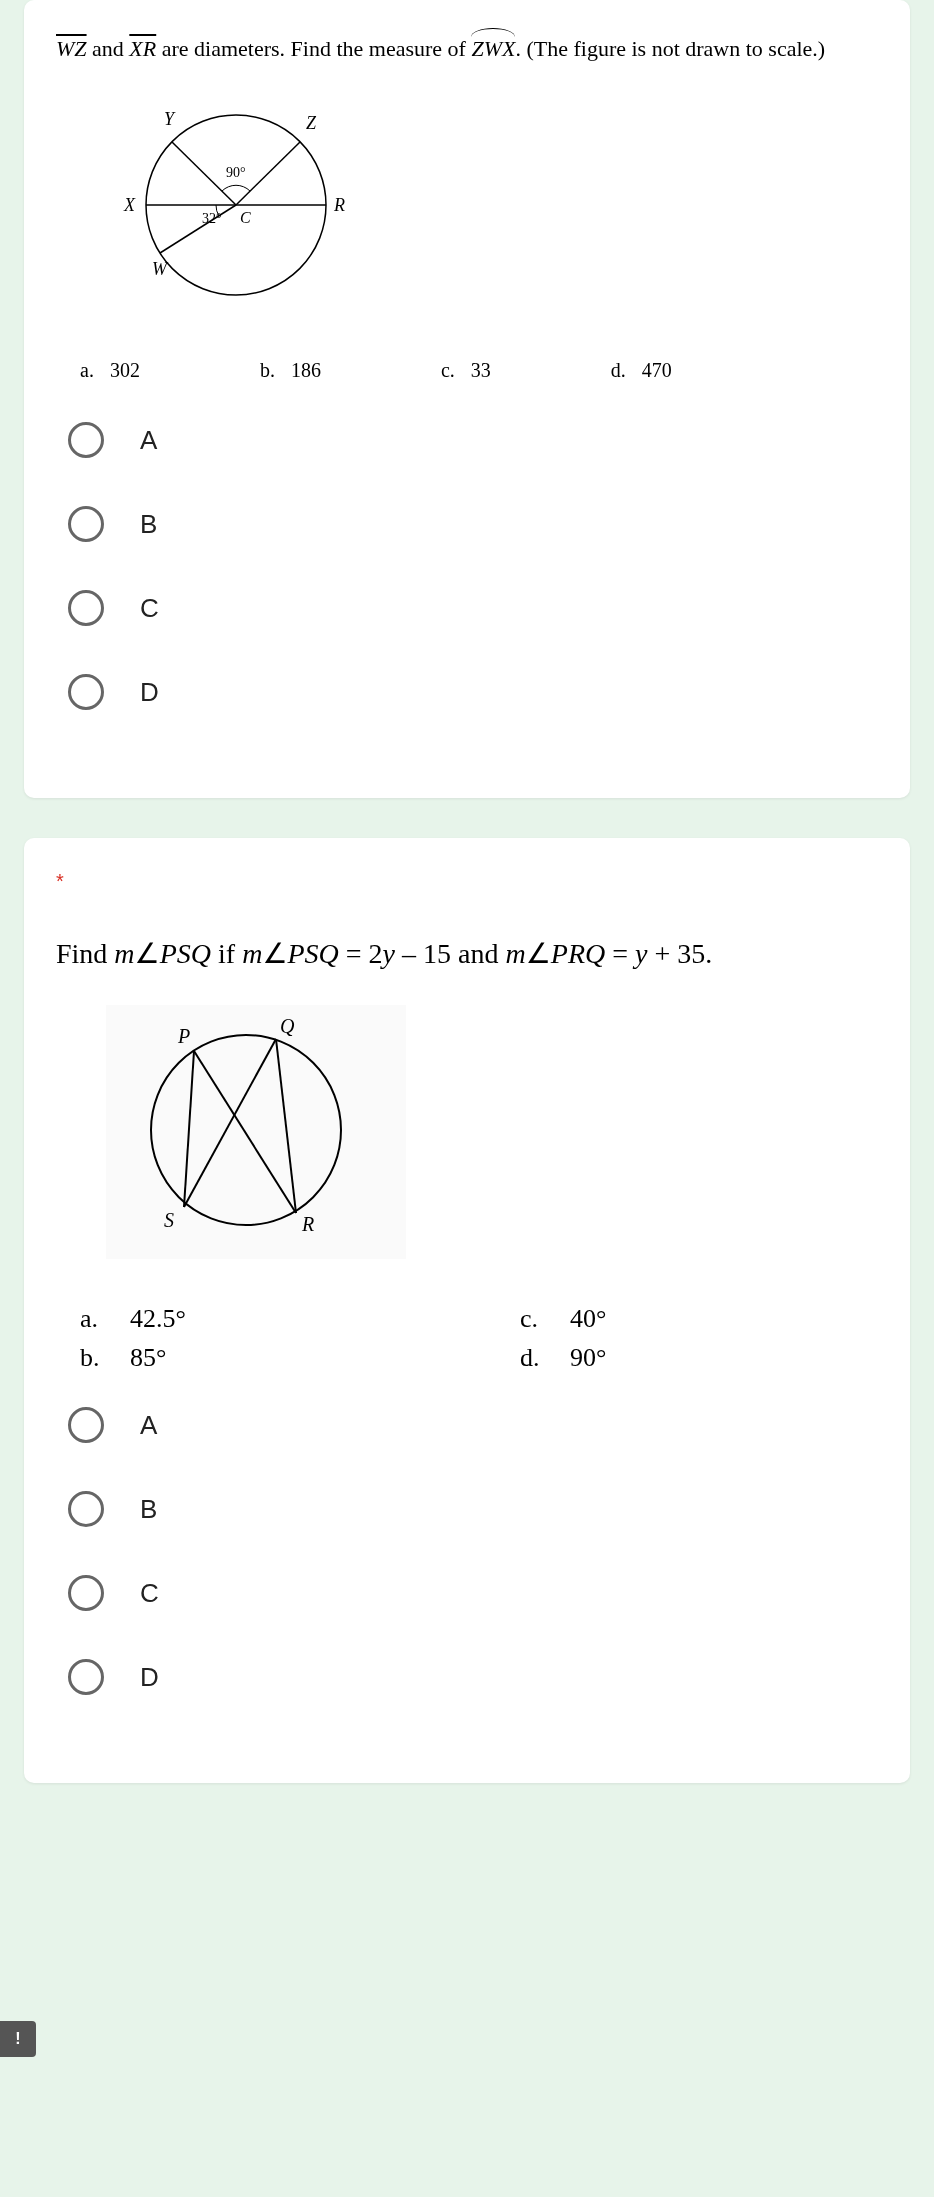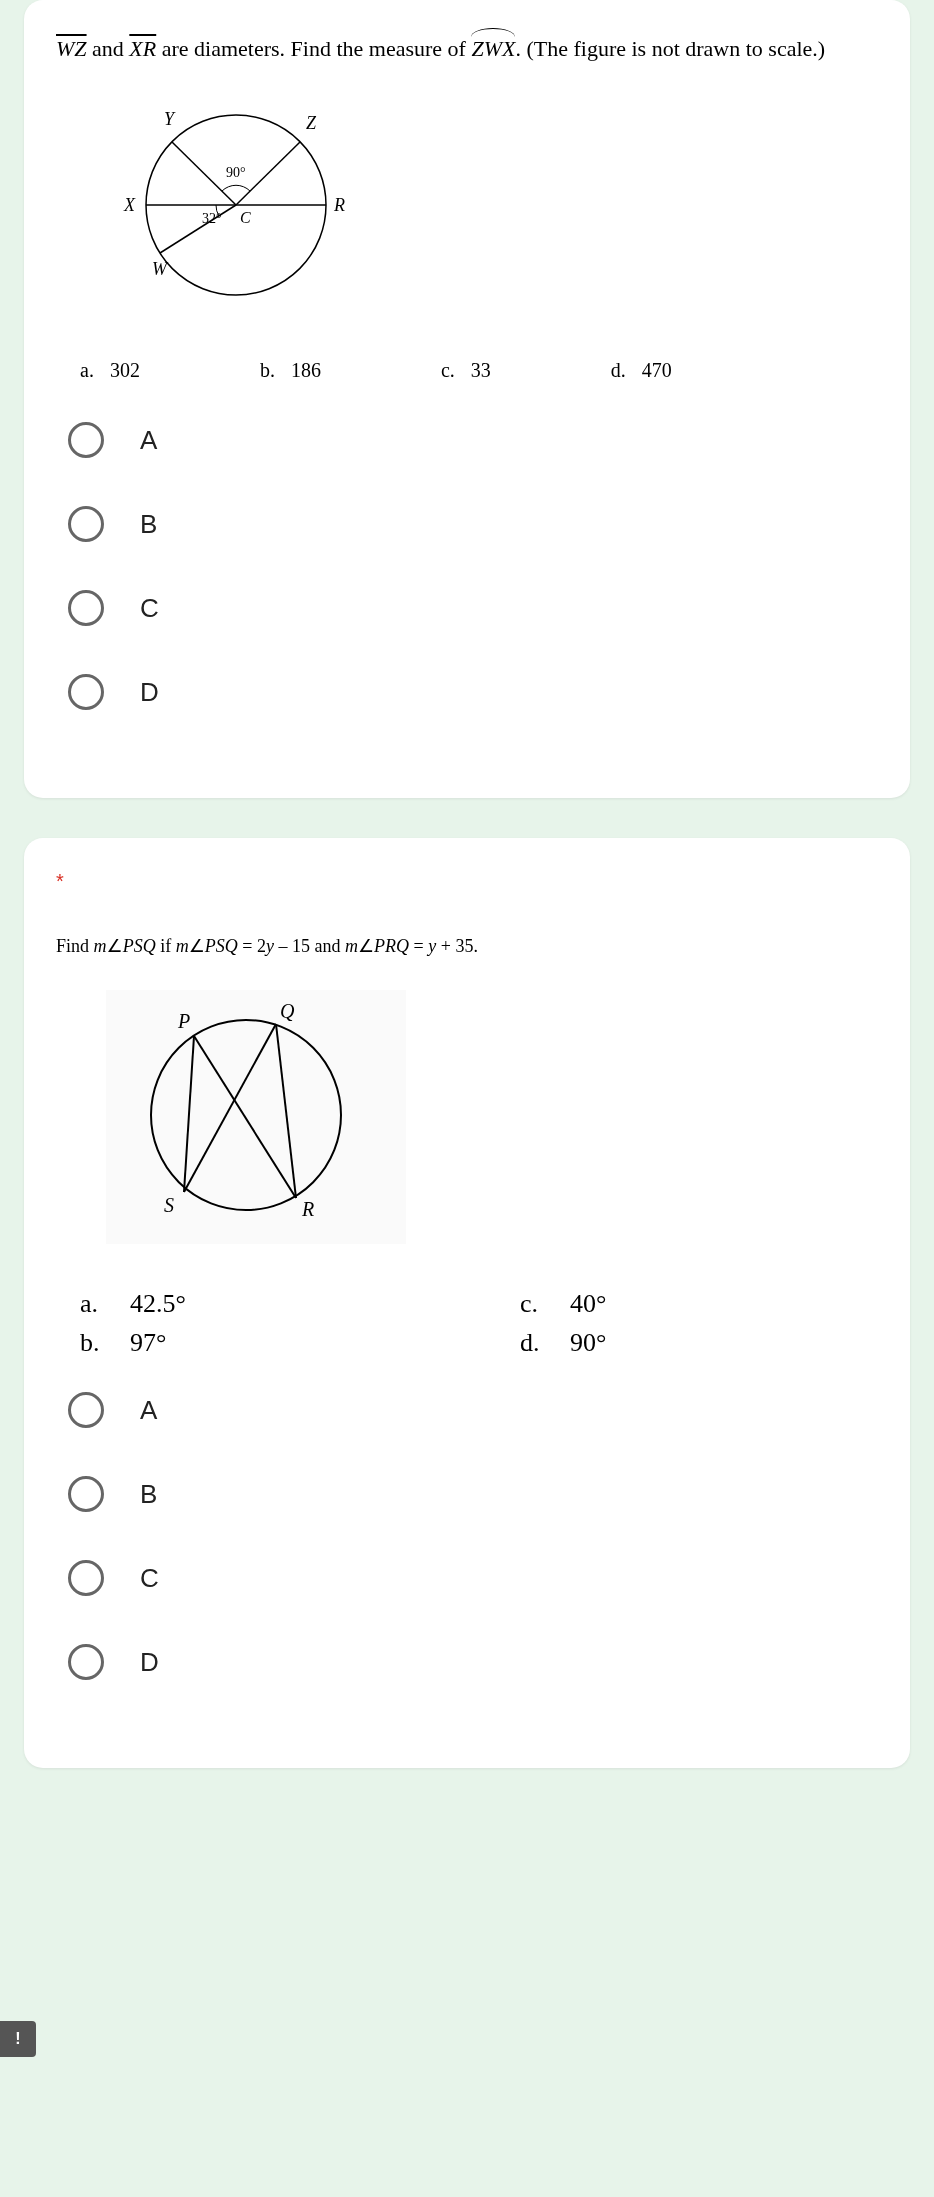--- a/index.html
+++ b/index.html
@@ -4,21 +4,21 @@
   <style>
     * { box-sizing: border-box; margin: 0; padding: 0; }
     body {
       font-family: 'Times New Roman', Times, serif;
       background: #e7f4ea;
       width: 934px;
       color: #000;
     }
     .card {
       background: #fff;
-      border-radius: 19px;
+      border-radius: 10px;
       margin: 0 24px 40px 24px;
       padding: 32px 32px 40px 32px;
       box-shadow: 0 1px 3px rgba(0,0,0,0.08);
       position: relative;
     }
     .overline { text-decoration: overline; }
     .arc-over { position: relative; display:inline-block; }
     .arc-over::before {
       content: '';
       position: absolute;
@@ -167,21 +167,21 @@
     <div class="radio-option">
       <div class="radio-circle"></div>
       <div class="radio-label">D</div>
     </div>
   </div>
 </div>
 
 <div class="card">
   <div class="required-star">*</div>
 
-  <div class="question-text" style="font-size:18px;">
+  <div class="question-text" style="font-size:28px;">
     <span>Find </span><span class="italic">m</span><span>∠</span><span class="italic">PSQ</span><span> if </span><span class="italic">m</span><span>∠</span><span class="italic">PSQ</span><span> = 2</span><span class="italic">y</span><span> – 15 and </span><span class="italic">m</span><span>∠</span><span class="italic">PRQ</span><span> = </span><span class="italic">y</span><span> + 35.</span>
   </div>
 
   <div class="figure-area" style="background:#fafafa; width:300px; padding:10px;">
     <svg width="260" height="230" viewBox="0 0 260 230">
       <circle cx="130" cy="115" r="95" fill="none" stroke="#000" stroke-width="2"></circle>
 
       <line x1="78" y1="36" x2="68" y2="192" stroke="#000" stroke-width="2"></line>
       <line x1="78" y1="36" x2="180" y2="198" stroke="#000" stroke-width="2"></line>
       <line x1="160" y1="24" x2="68" y2="192" stroke="#000" stroke-width="2"></line>
@@ -194,21 +194,21 @@
   </div>
 
   <div class="answer-grid-2">
     <div class="answer-col-left">
       <div class="answer-row">
           <span class="letter">a.</span>
           <span>42.5°</span>
         </div>
       <div class="answer-row">
           <span class="letter">b.</span>
-          <span>97°</span>
+          <span>85°</span>
         </div>
     </div>
     <div class="answer-col-right">
       <div class="answer-row">
           <span class="letter">c.</span>
           <span>40°</span>
         </div>
       <div class="answer-row">
           <span class="letter">d.</span>
           <span>90°</span>

